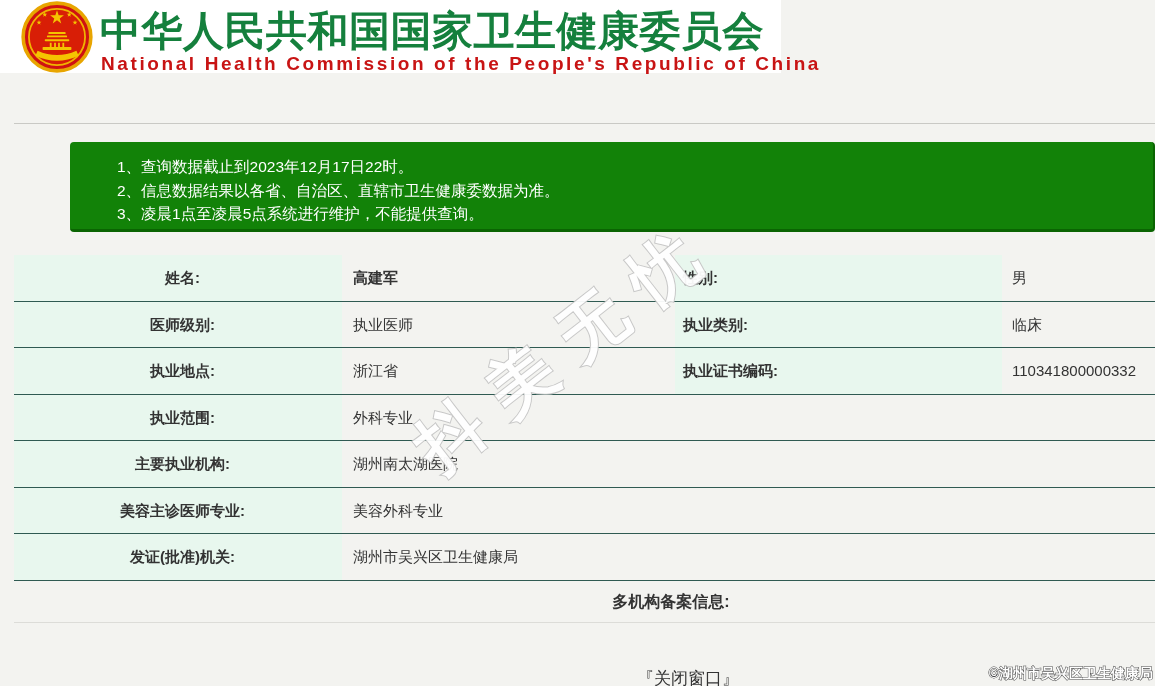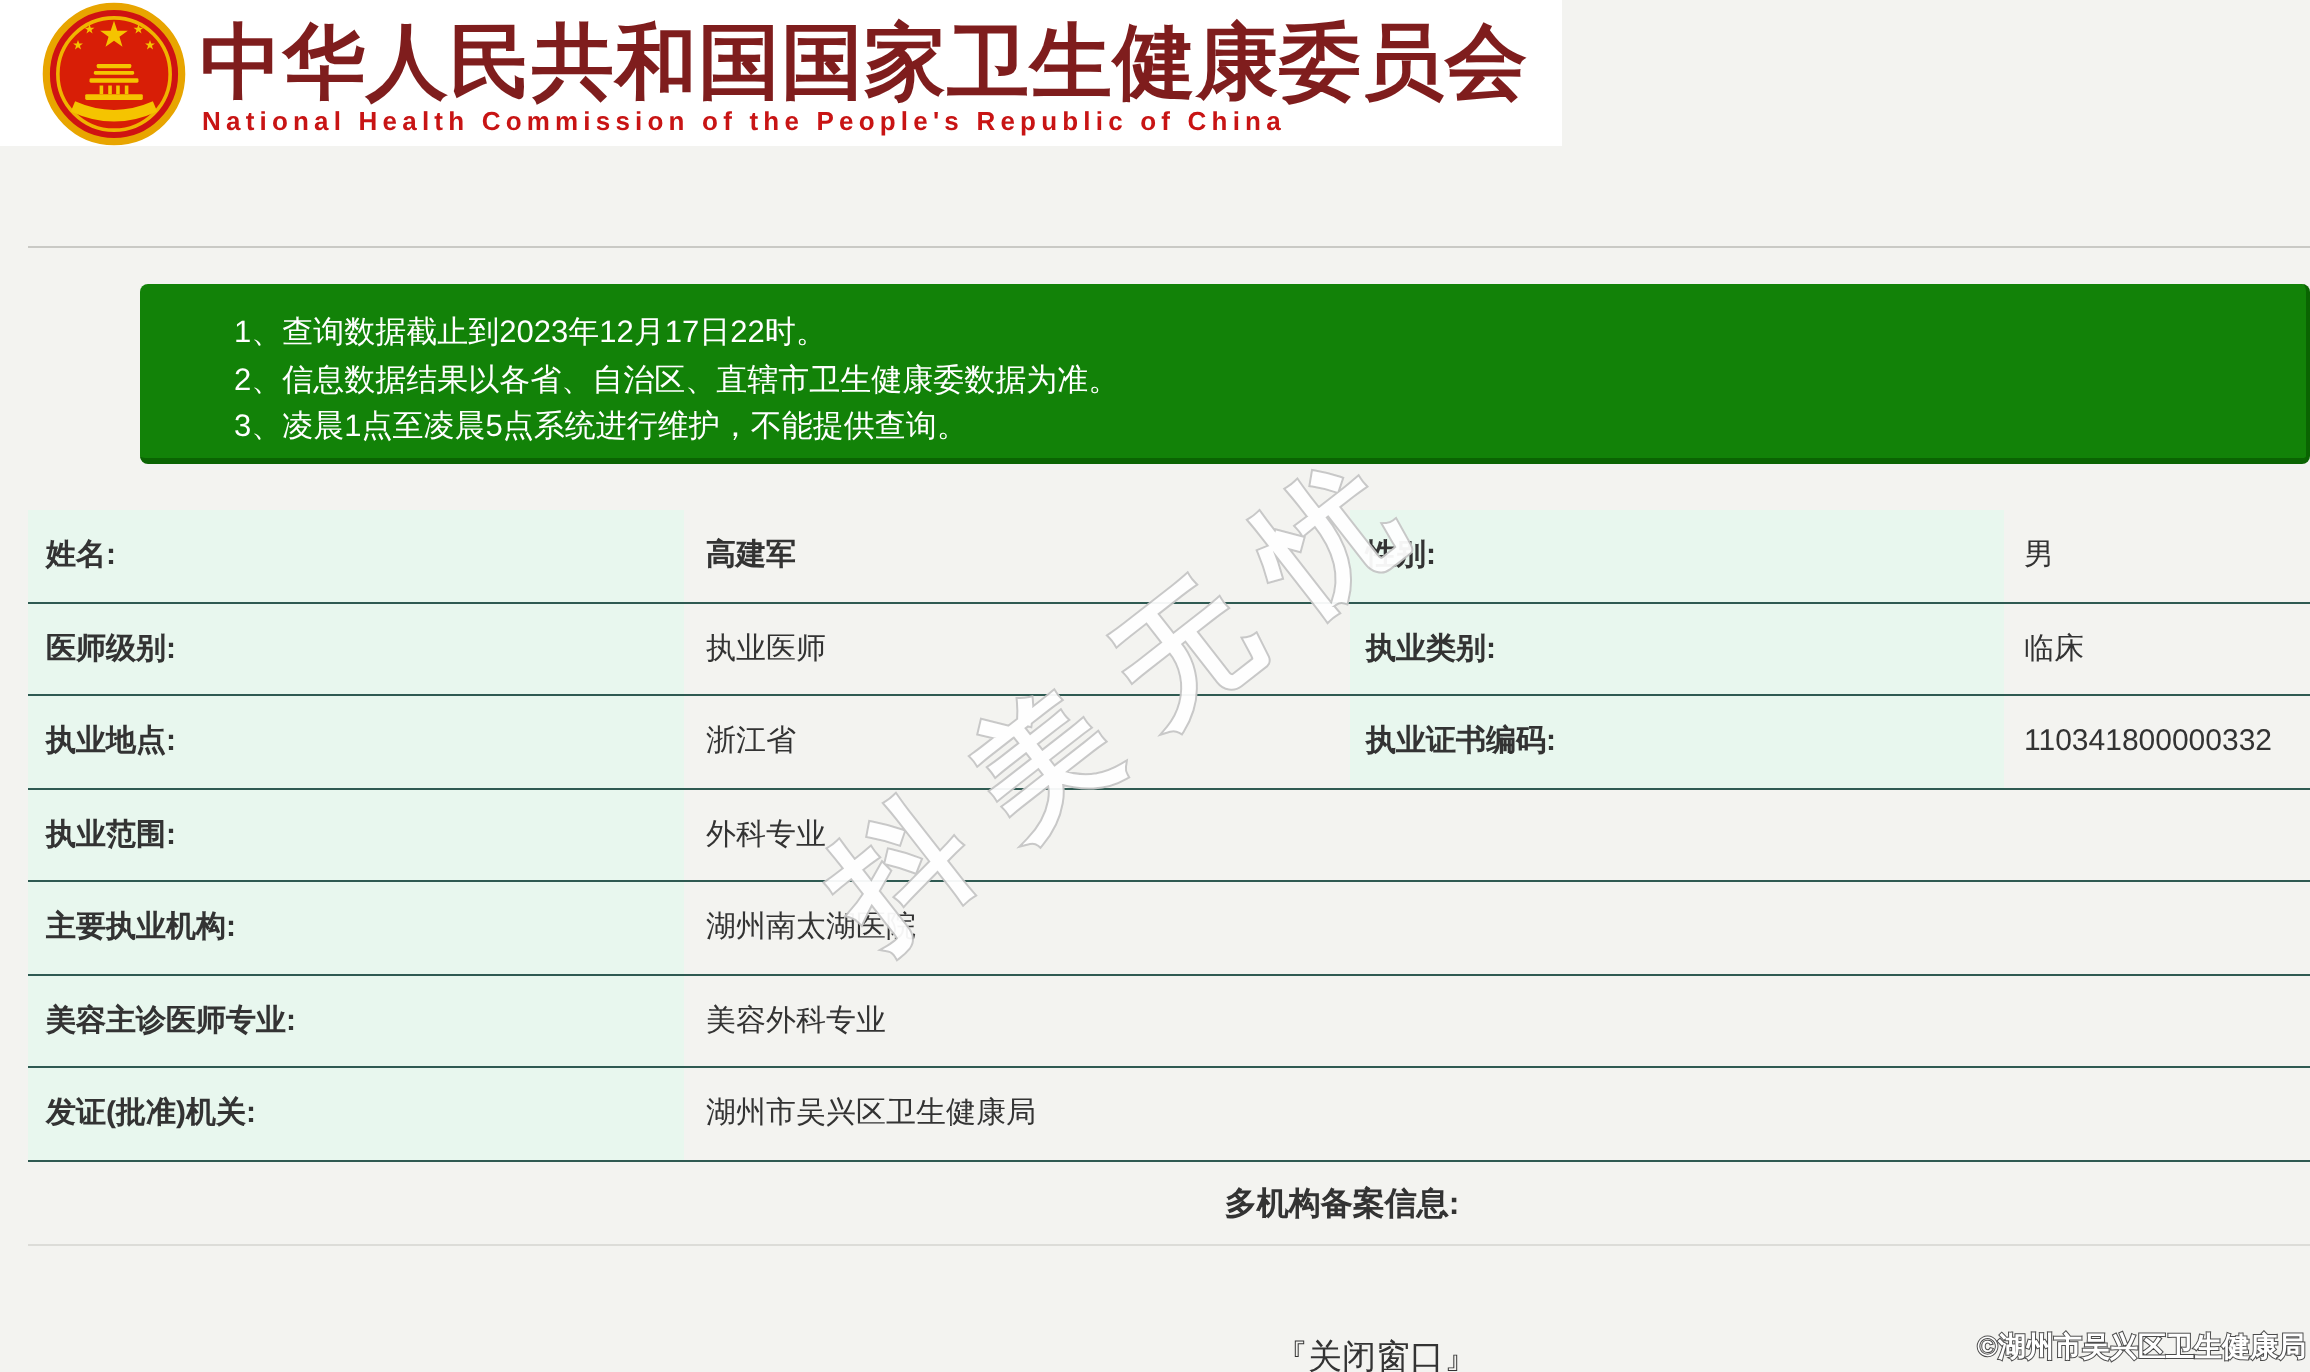--- a/index.html
+++ b/index.html
@@ -12,26 +12,26 @@
     color:#333;
   }
   
   .header-band{
     position:absolute;left:0;top:0;width:781px;height:73px;
     background:#ffffff;
   }
   .emblem{position:absolute;left:18px;top:1px;width:78px;height:72px;}
   .title-cn{
     position:absolute;left:100px;top:4px;
-    font-size:41px;font-weight:bold;color:#7f1d1d;
+    font-size:41px;font-weight:bold;color:#15803d;
     white-space:nowrap;letter-spacing:0.5px;
   }
   .title-en{
     position:absolute;left:101px;top:53px;
-    font-size:13px;font-weight:bold;color:#c81414;
+    font-size:19px;font-weight:bold;color:#c81414;
     letter-spacing:2.6px;white-space:nowrap;
   }
   .top-divider{
     position:absolute;left:14px;right:0;top:123px;height:1px;background:#c9c9c5;
   }
   
   .notice-box{
     position:absolute;left:32px;right:0;top:142px;height:90px;
     box-sizing:border-box;
     background:#128208;
@@ -39,21 +39,21 @@
     border-bottom:3px solid #0a6402;
     border-radius:4px;
     padding:13px 0 0 47px;
     color:#ffffff;font-size:15.5px;line-height:23.5px;margin-left:38px;
   }
   .notice-line{white-space:nowrap;}
   
   .record-table{position:absolute;left:14px;right:0;top:255px;}
   .row{position:relative;height:45.5px;border-bottom:1px solid #2f5a52;line-height:45.5px;font-size:15px;}
   .lab{position:absolute;top:0;bottom:0;background:#e8f7ee;font-weight:bold;box-sizing:border-box;white-space:nowrap;}
-  .c1{left:0;width:328px;padding-left:9px;}
+  .c1{left:0;width:328px;padding-left:9px;text-align:center;}
   .c2{left:661px;width:327px;padding-left:8px;}
   .val{position:absolute;top:0;white-space:nowrap;}
   .v1{left:339px;text-align:right;}
   .v2{left:998px;}
   .bold{font-weight:bold;}
   
   .multi-org{
     position:absolute;left:671px;top:592px;transform:translateX(-50%);
     font-size:16px;font-weight:bold;white-space:nowrap;
   }

